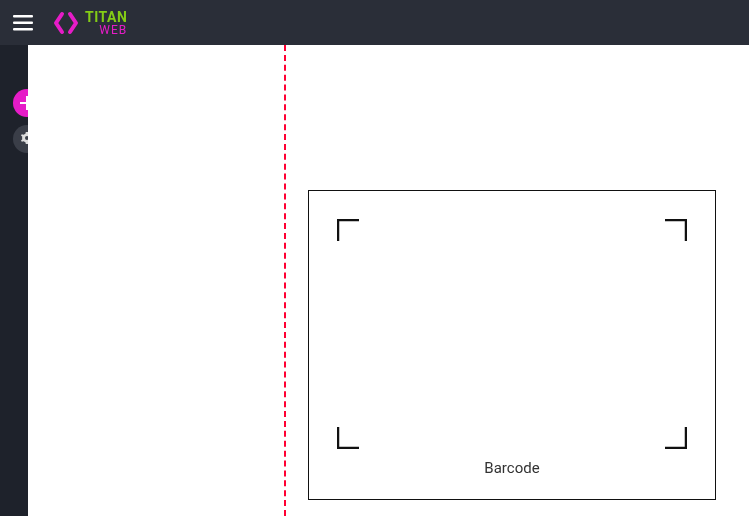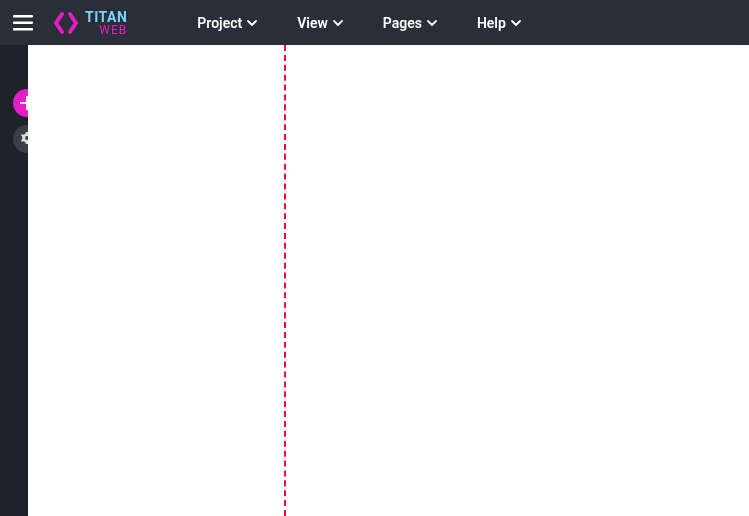--- a/index.html
+++ b/index.html
@@ -35,21 +35,21 @@
     .logo-mark svg { display: block; }
     .logo-text {
       display: flex;
       flex-direction: column;
       line-height: 1;
     }
     .logo-title {
       font-weight: 700;
       font-size: 14px;
       letter-spacing: 0.5px;
-      color: #7dd3fc;
+      color: #84cc16;
     }
     .logo-sub {
       font-size: 12px;
       letter-spacing: 1px;
       color: #e61cc7;
       align-self: flex-end;
     }
     .menu {
       display: flex;
       gap: 40px;
@@ -150,46 +150,20 @@
     <span class="logo-mark">
       <svg width="26" height="26" viewBox="0 0 26 26">
         <path d="M 9 4 L 3 13 L 9 22" stroke="#e61cc7" stroke-width="4" fill="none" stroke-linecap="round" stroke-linejoin="round"></path>
         <path d="M 17 4 L 23 13 L 17 22" stroke="#e61cc7" stroke-width="4" fill="none" stroke-linecap="round" stroke-linejoin="round"></path>
       </svg>
     </span>
     <span class="logo-text">
       <span class="logo-title">TITAN</span>
       <span class="logo-sub">WEB</span>
     </span>
-  </div>
-  <div class="menu">
-    <div class="menu-item">
-      <span>Project</span>
-      <svg width="10" height="6" viewBox="0 0 10 6">
-          <path d="M1 1 L5 5 L9 1" stroke="#fff" stroke-width="1.8" fill="none" stroke-linecap="round" stroke-linejoin="round"></path>
-        </svg>
-    </div>
-    <div class="menu-item">
-      <span>View</span>
-      <svg width="10" height="6" viewBox="0 0 10 6">
-          <path d="M1 1 L5 5 L9 1" stroke="#fff" stroke-width="1.8" fill="none" stroke-linecap="round" stroke-linejoin="round"></path>
-        </svg>
-    </div>
-    <div class="menu-item">
-      <span>Pages</span>
-      <svg width="10" height="6" viewBox="0 0 10 6">
-          <path d="M1 1 L5 5 L9 1" stroke="#fff" stroke-width="1.8" fill="none" stroke-linecap="round" stroke-linejoin="round"></path>
-        </svg>
-    </div>
-    <div class="menu-item">
-      <span>Help</span>
-      <svg width="10" height="6" viewBox="0 0 10 6">
-          <path d="M1 1 L5 5 L9 1" stroke="#fff" stroke-width="1.8" fill="none" stroke-linecap="round" stroke-linejoin="round"></path>
-        </svg>
-    </div>
   </div>
 </div>
 
 <div class="workspace">
   <div class="sidebar">
     <div class="float-btn btn-add">
       <svg width="14" height="14" viewBox="0 0 14 14">
         <rect x="6" y="0" width="2" height="14" fill="#fff"></rect>
         <rect x="0" y="6" width="14" height="2" fill="#fff"></rect>
       </svg>
@@ -197,14 +171,37 @@
     <div class="float-btn btn-settings">
       <svg width="16" height="16" viewBox="0 0 16 16">
         <path d="M8 1 L9.2 1 L9.6 2.8 C10.3 3 10.9 3.4 11.4 3.8 L13.2 3.2 L14 4.4 L12.7 5.8 C12.8 6.2 12.9 6.6 12.9 7 C12.9 7.4 12.8 7.8 12.7 8.2 L14 9.6 L13.2 10.8 L11.4 10.2 C10.9 10.6 10.3 11 9.6 11.2 L9.2 13 L6.8 13 L6.4 11.2 C5.7 11 5.1 10.6 4.6 10.2 L2.8 10.8 L2 9.6 L3.3 8.2 C3.2 7.8 3.1 7.4 3.1 7 C3.1 6.6 3.2 6.2 3.3 5.8 L2 4.4 L2.8 3.2 L4.6 3.8 C5.1 3.4 5.7 3 6.4 2.8 L6.8 1 Z M8 5 A2 2 0 1 0 8 9 A2 2 0 1 0 8 5 Z" fill="#ddd"></path>
       </svg>
     </div>
   </div>
 
   <div class="canvas">
     <div class="ruler-line"></div>
 
+    <div class="barcode-widget">
+      <div class="corner corner-tl">
+        <svg width="22" height="22" viewBox="0 0 22 22">
+            <path d="M1 22 L1 1 L22 1" stroke="#111" stroke-width="2.5" fill="none"></path>
+          </svg>
+      </div>
+      <div class="corner corner-tr">
+        <svg width="22" height="22" viewBox="0 0 22 22">
+            <path d="M0 1 L21 1 L21 22" stroke="#111" stroke-width="2.5" fill="none"></path>
+          </svg>
+      </div>
+      <div class="corner corner-bl">
+        <svg width="22" height="22" viewBox="0 0 22 22">
+            <path d="M1 0 L1 21 L22 21" stroke="#111" stroke-width="2.5" fill="none"></path>
+          </svg>
+      </div>
+      <div class="corner corner-br">
+        <svg width="22" height="22" viewBox="0 0 22 22">
+            <path d="M0 21 L21 21 L21 0" stroke="#111" stroke-width="2.5" fill="none"></path>
+          </svg>
+      </div>
+      <div class="barcode-label">Barcode</div>
+    </div>
   </div>
 </div>
 
 </body></html>

